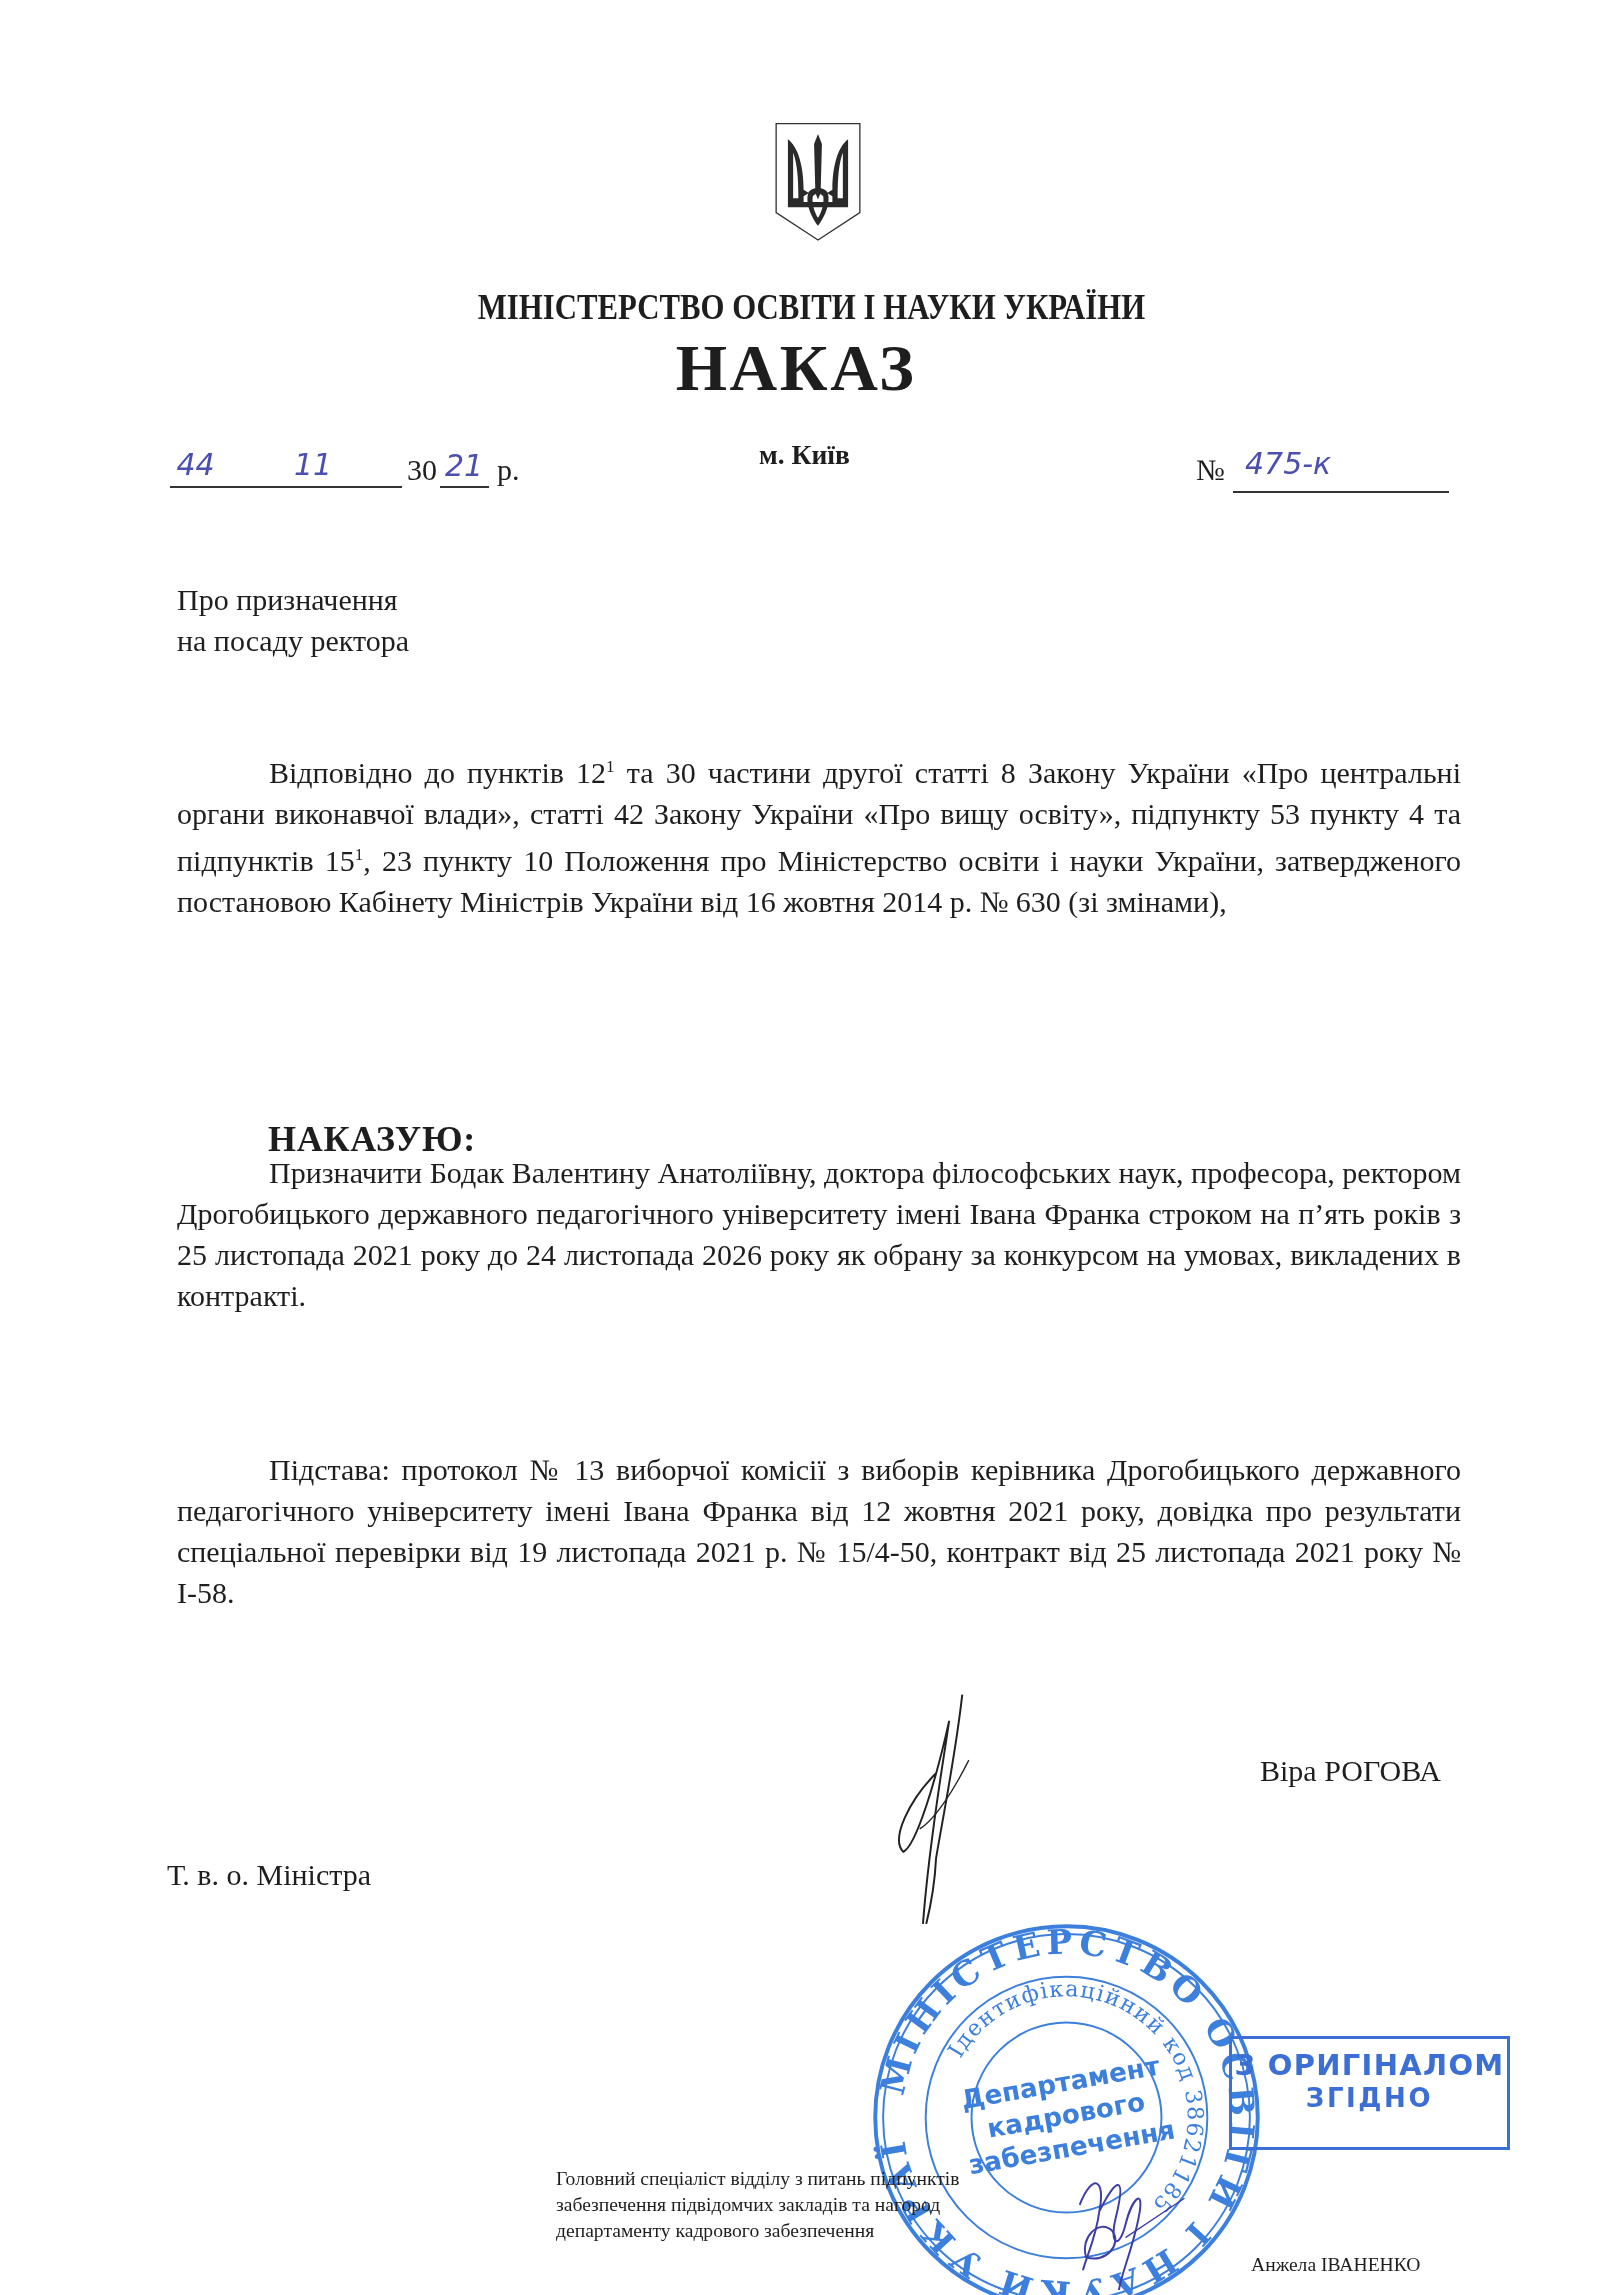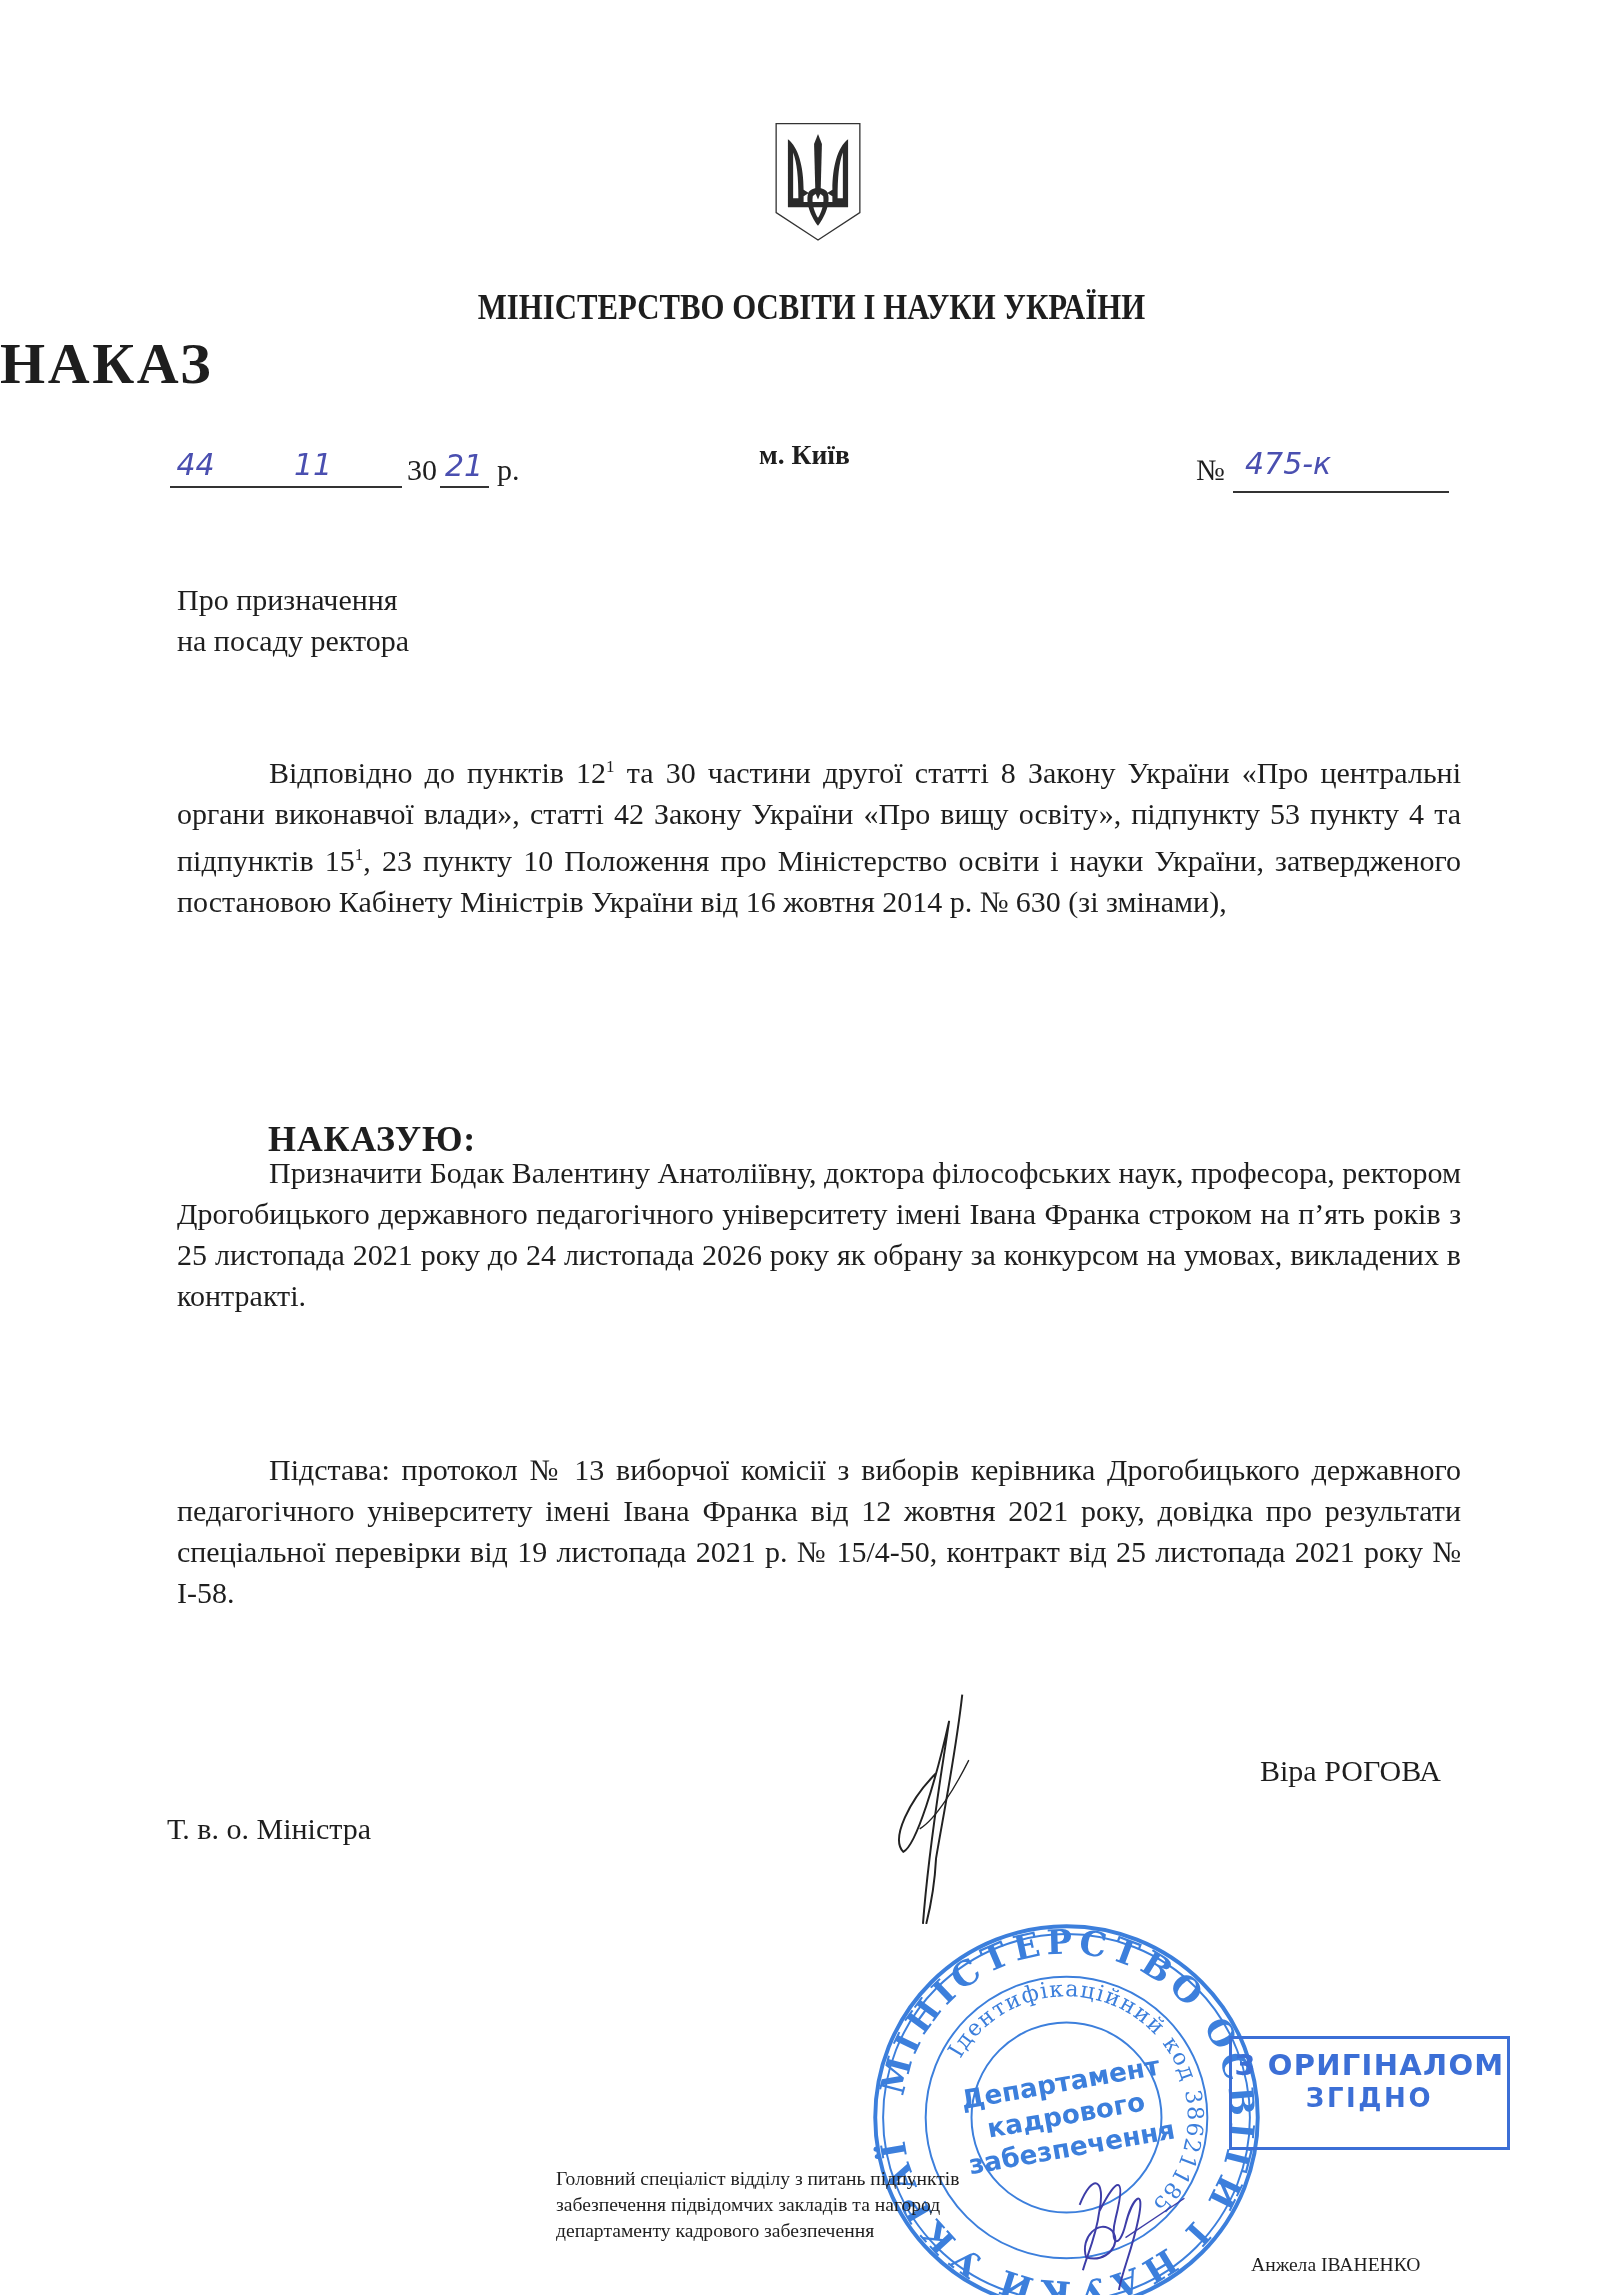--- a/index.html
+++ b/index.html
@@ -1,29 +1,29 @@
 <!DOCTYPE html>
 <html style="font-size:10.5px"><head>
 <meta charset="utf-8">
 <style>
   html, body { margin: 0; padding: 0; background: #ffffff; }
   body { width: 1623px; height: 2295px; position: relative; overflow: hidden;
          font-family: "Liberation Serif", "DejaVu Serif", serif; color: #1e1e1e; }
   .abs { position: absolute; }
   .emblem { left: 772px; top: 121px; width: 92px; height: 121px; }
   .ministry { left: 0; width: 1623px; top: 288px; text-align: center; font-size: 35px; font-weight: bold; letter-spacing: 0px; transform: scaleX(0.88); }
-  .title { left: 0; width: 1592px; top: 330px; font-size: 58px; font-weight: bold; letter-spacing: 2.6px; }
+  .title { left: 0; width: 1592px; top: 330px; text-align: center; font-size: 66px; font-weight: bold; letter-spacing: 2.6px; }
   .dateline { top: 452px; left: 170px; width: 1283px; height: 52px; font-size: 30px; }
   .hand { font-family: "DejaVu Sans", sans-serif; font-style: italic; color: #4a4fb0; font-size: 30px; }
   .uline { border-bottom: 2px solid #333; display: inline-block; position: absolute; }
   .subject { left: 177px; top: 579px; font-size: 30px; line-height: 41px; }
   .para { left: 177px; width: 1284px; font-size: 30px; line-height: 41px; text-align: justify; text-indent: 92px; }
   .para sup { font-size: 17px; }
   .order-word { left: 268px; top: 1118px; font-size: 36px; font-weight: bold; letter-spacing: 0.7px; }
-  .sign-left { left: 167px; top: 1812px; font-size: 30px; }
+  .sign-left { left: 167px; top: 1858px; font-size: 30px; }
   .sign-right { left: 1260px; top: 1754px; font-size: 30px; }
   .footer { left: 556px; top: 2166px; font-size: 19.6px; line-height: 26px; }
   .footer-name { left: 1251px; top: 2222px; font-size: 19.6px; margin-top: 32px; }
   .stamp-round { left: 870px; top: 1921px; width: 393px; height: 393px; }
   .stamp-rect { left: 1229px; top: 2036px; width: 281px; height: 114px; border: 3.3px solid #3c6fd6; box-sizing: border-box;
                 color: #3c6fd6; font-family: "DejaVu Sans", sans-serif; font-weight: bold; text-align: center; }
   .stamp-rect .l1 { font-size: 29px; margin-top: 9.2px; letter-spacing: 1.3px; }
   .stamp-rect .l2 { font-size: 26px; letter-spacing: 2.6px; margin-top: 1.3px; }
 </style>
 </head>

